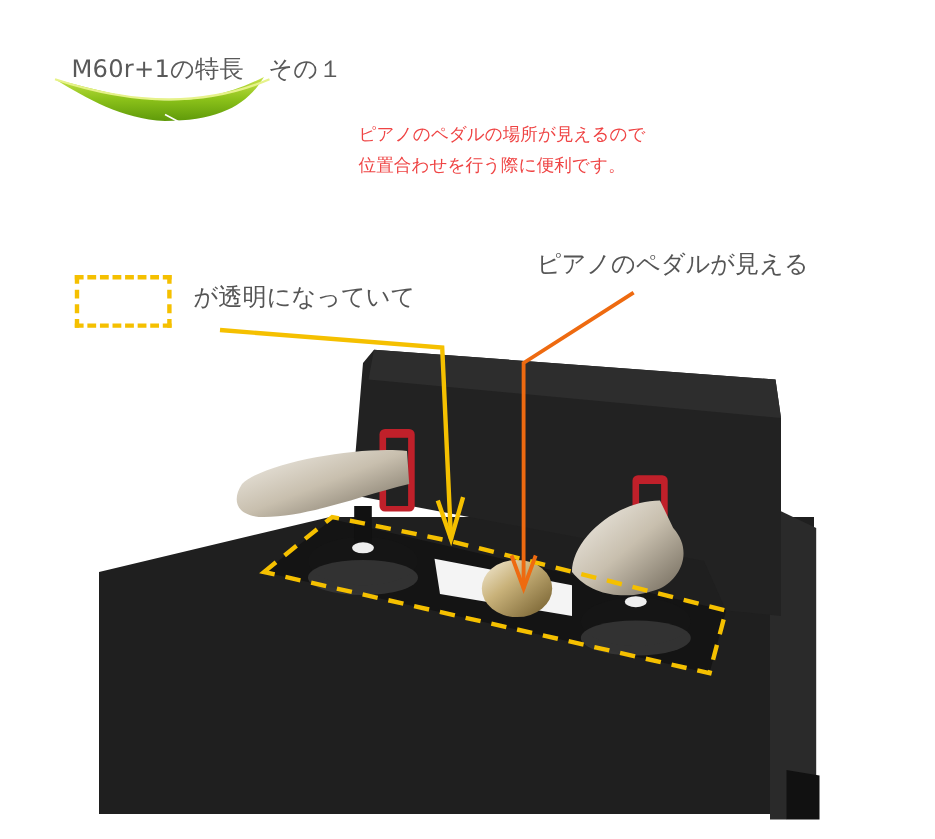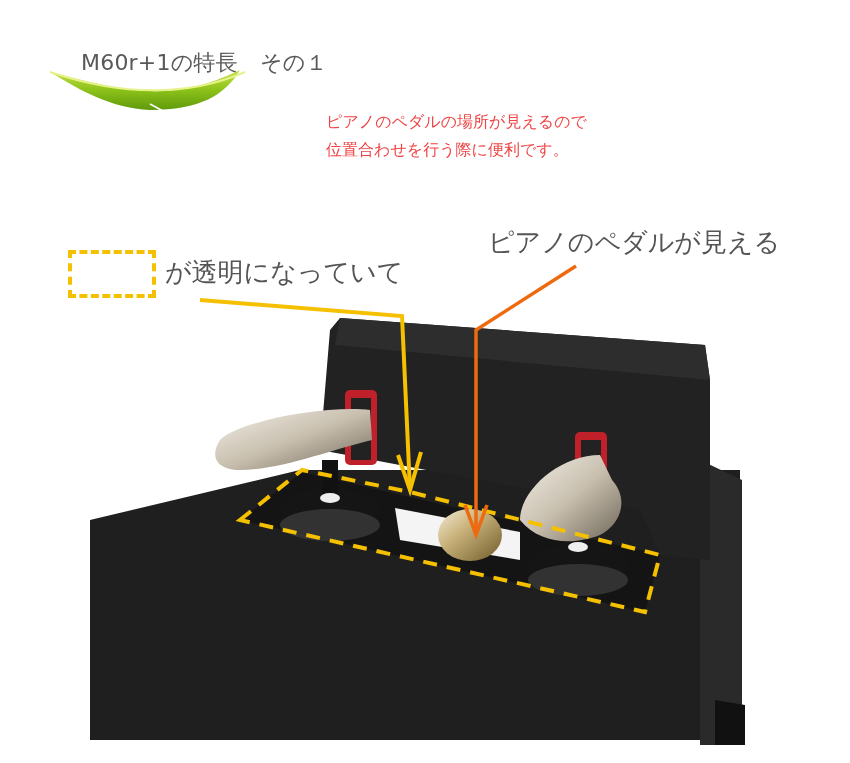--- a/index.html
+++ b/index.html
@@ -1,21 +1,21 @@
 <!DOCTYPE html>
 <html><head>
 <meta charset="utf-8">
 <style>
   html, body { margin:0; padding:0; background:#ffffff; }
   body { width:850px; height:763px; position:relative; overflow:hidden;
          font-family: "DejaVu Sans", "Liberation Sans", sans-serif; color:#555; }
   .abs { position:absolute; }
-  .title { left:65px; top:48px; font-size:22px; color:#595959; white-space:pre; letter-spacing:0.2px;margin-left:16px; }
+  .title { left:65px; top:48px; font-size:22px; color:#595959; white-space:pre; letter-spacing:0.2px; }
   .desc { left:326px; font-size:16px; color:#ef4444; white-space:nowrap; }
-  .callout { font-size:26px; color:#555; white-space:nowrap; }
+  .callout { font-size:22px; color:#555; white-space:nowrap; }
   .legend-box { left:68px; top:250px; width:88px; height:48px;
                 border:4px dashed #f5c000; box-sizing:border-box; }
   svg.overlay { position:absolute; left:0; top:0; }
 </style>
 </head>
 <body>
 
 <svg class="overlay" width="850" height="763" viewBox="0 0 850 763">
   <defs>
     <linearGradient id="leafg" x1="0" y1="0" x2="0" y2="1">
@@ -38,21 +38,21 @@
   <path d="M50 72 C 110 92, 180 100, 245 72" stroke="#e6f28a" stroke-width="2" fill="none"></path>
   <path d="M180 84 L 200 72 M 150 104 L 165 112 M 195 68 L 215 60" stroke="#ffffff" stroke-width="1.5"></path>
 </svg>
 
 <div class="abs title">M60r+1の特長　その１</div>
 
 <div class="abs desc" style="top:112px;">ピアノのペダルの場所が見えるので</div>
 <div class="abs desc" style="top:140px;">位置合わせを行う際に便利です。</div>
 
 <div class="abs legend-box"></div>
-<div class="abs callout" style="left:165px;top:255px;">が透明になっていて</div>
+<div class="abs callout" style="left:176px;top:255px;">が透明になっていて</div>
 <div class="abs callout" style="left:488px;top:225px;">ピアノのペダルが見える</div>
 
 <svg class="overlay" width="850" height="763" viewBox="0 0 850 763">
 
   <path d="M90 520 L 300 470 L 740 470 L 740 740 L 90 740 Z" fill="#1f1f1f"></path>
   <path d="M700 460 L 742 480 L 742 720 L 715 745 L 700 745 Z" fill="#2a2a2a"></path>
   <path d="M715 700 L 745 705 L 745 745 L 715 745 Z" fill="#111"></path>
 
   <path d="M330 330 L 340 318 L 705 345 L 710 380 L 710 560 L 660 555 L 640 510 L 320 450 Z" fill="#222"></path>
   <path d="M340 318 L 705 345 L 710 380 L 335 345 Z" fill="#2d2d2d"></path>

